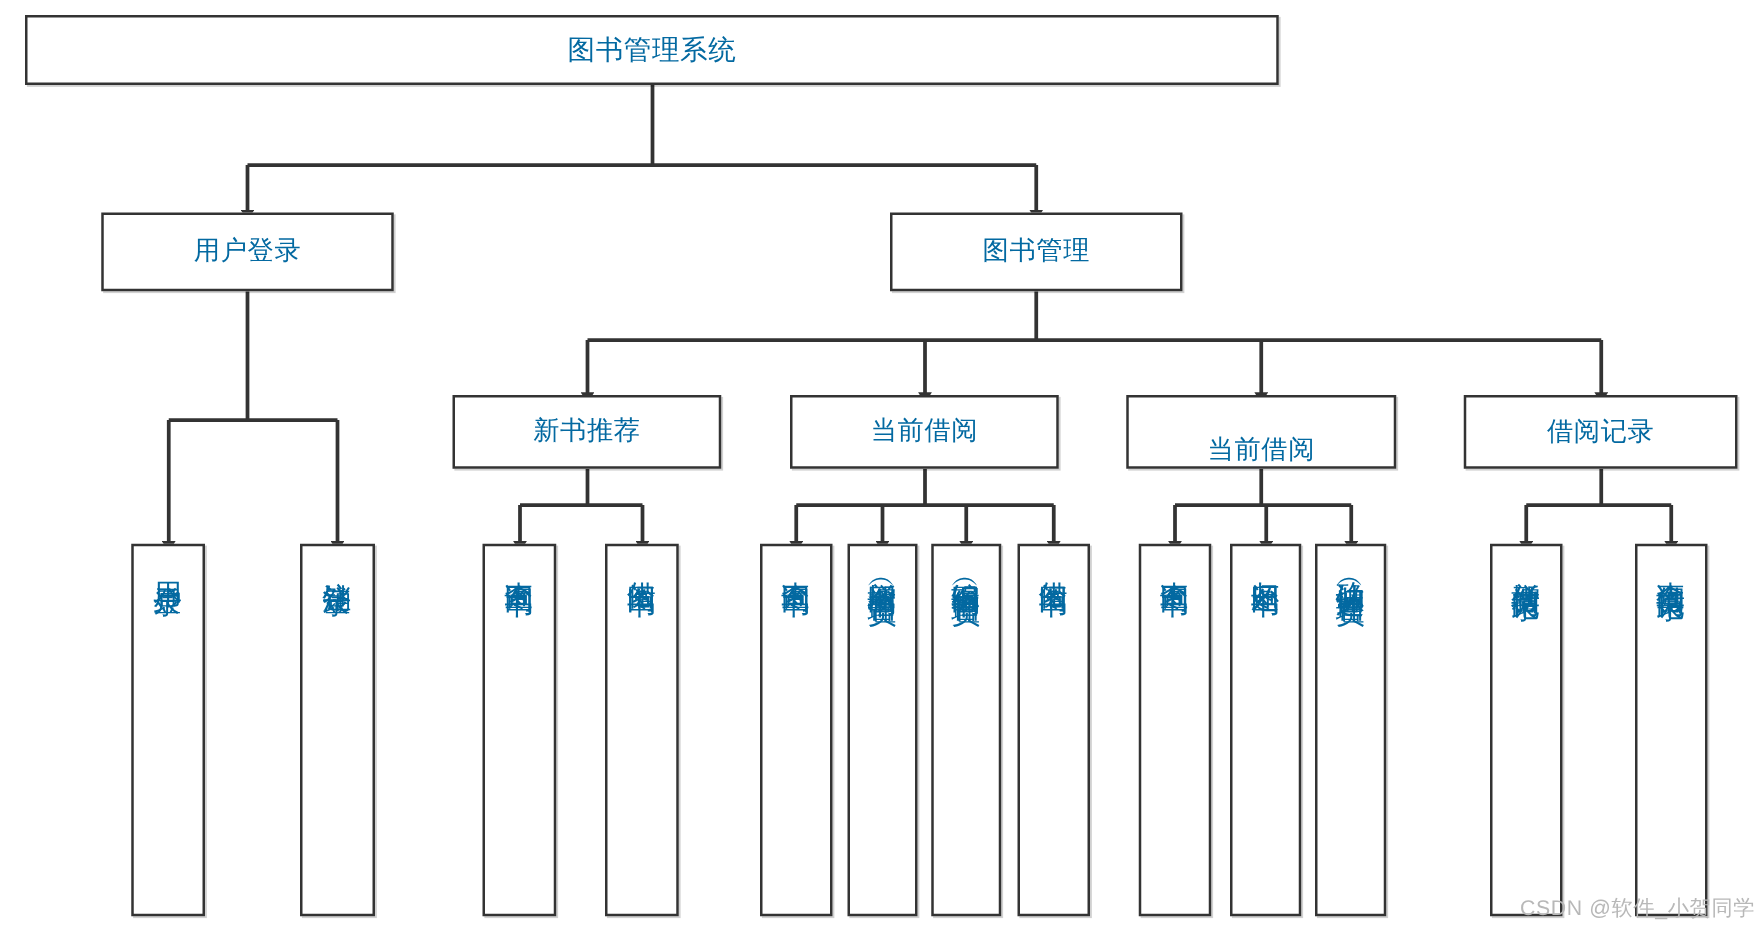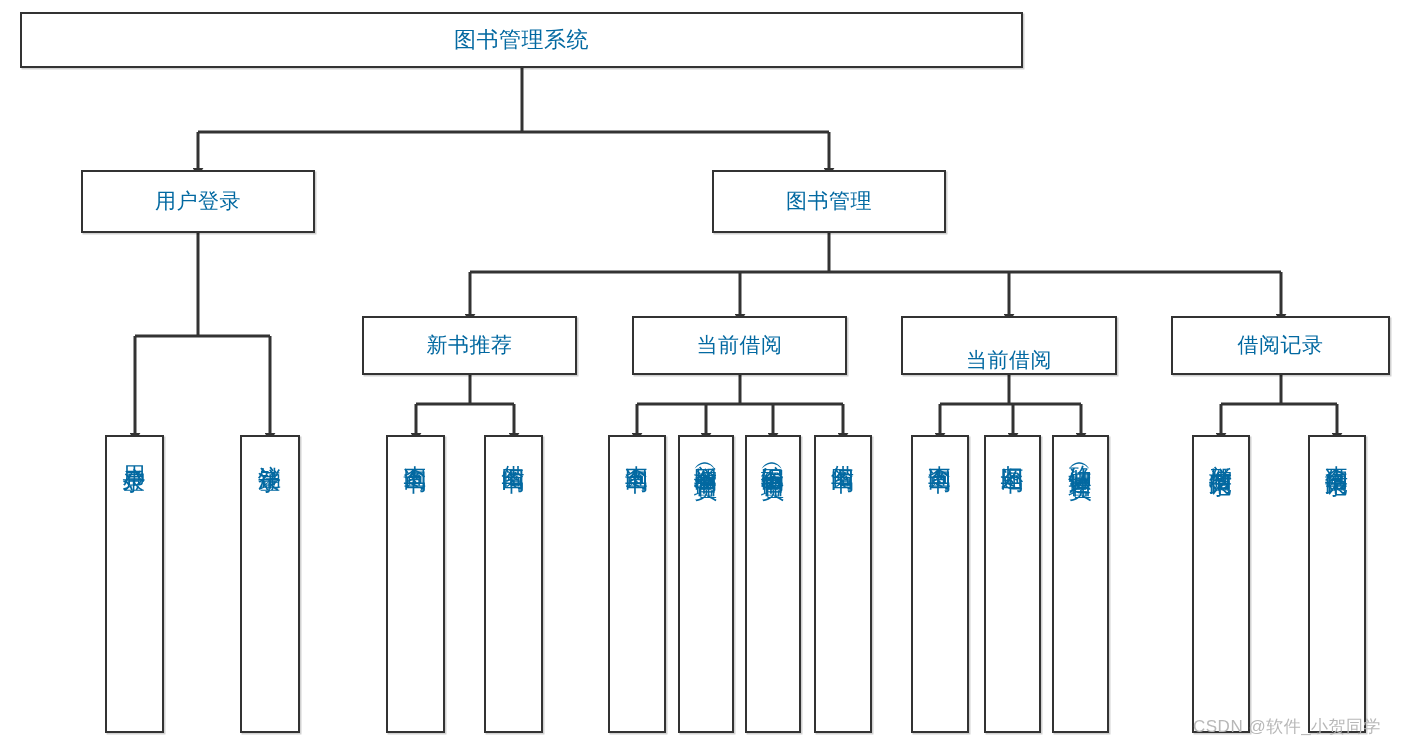--- a/index.html
+++ b/index.html
@@ -177,15 +177,15 @@
         <span class="label">确认归还（管理员）</span>
       </div>
       <div class="node leaf vert" style="left: 1192px; top: 435px; width: 58px; height: 298px;">
         <span class="label">新增借阅记录</span>
       </div>
       <div class="node leaf vert" style="left: 1308px; top: 435px; width: 58px; height: 298px;">
         <span class="label">查询借阅记录</span>
       </div>
     </div>
 
-  <div class="watermark" style="left: 1193px; top: 715px;">CSDN @软件_小贺同学</div>
+  <div class="watermark" style="left: 1193px; top: 715px; padding-left: 23px;">CSDN @软件_小贺同学</div>
 
 </div>
 
 </body></html>

